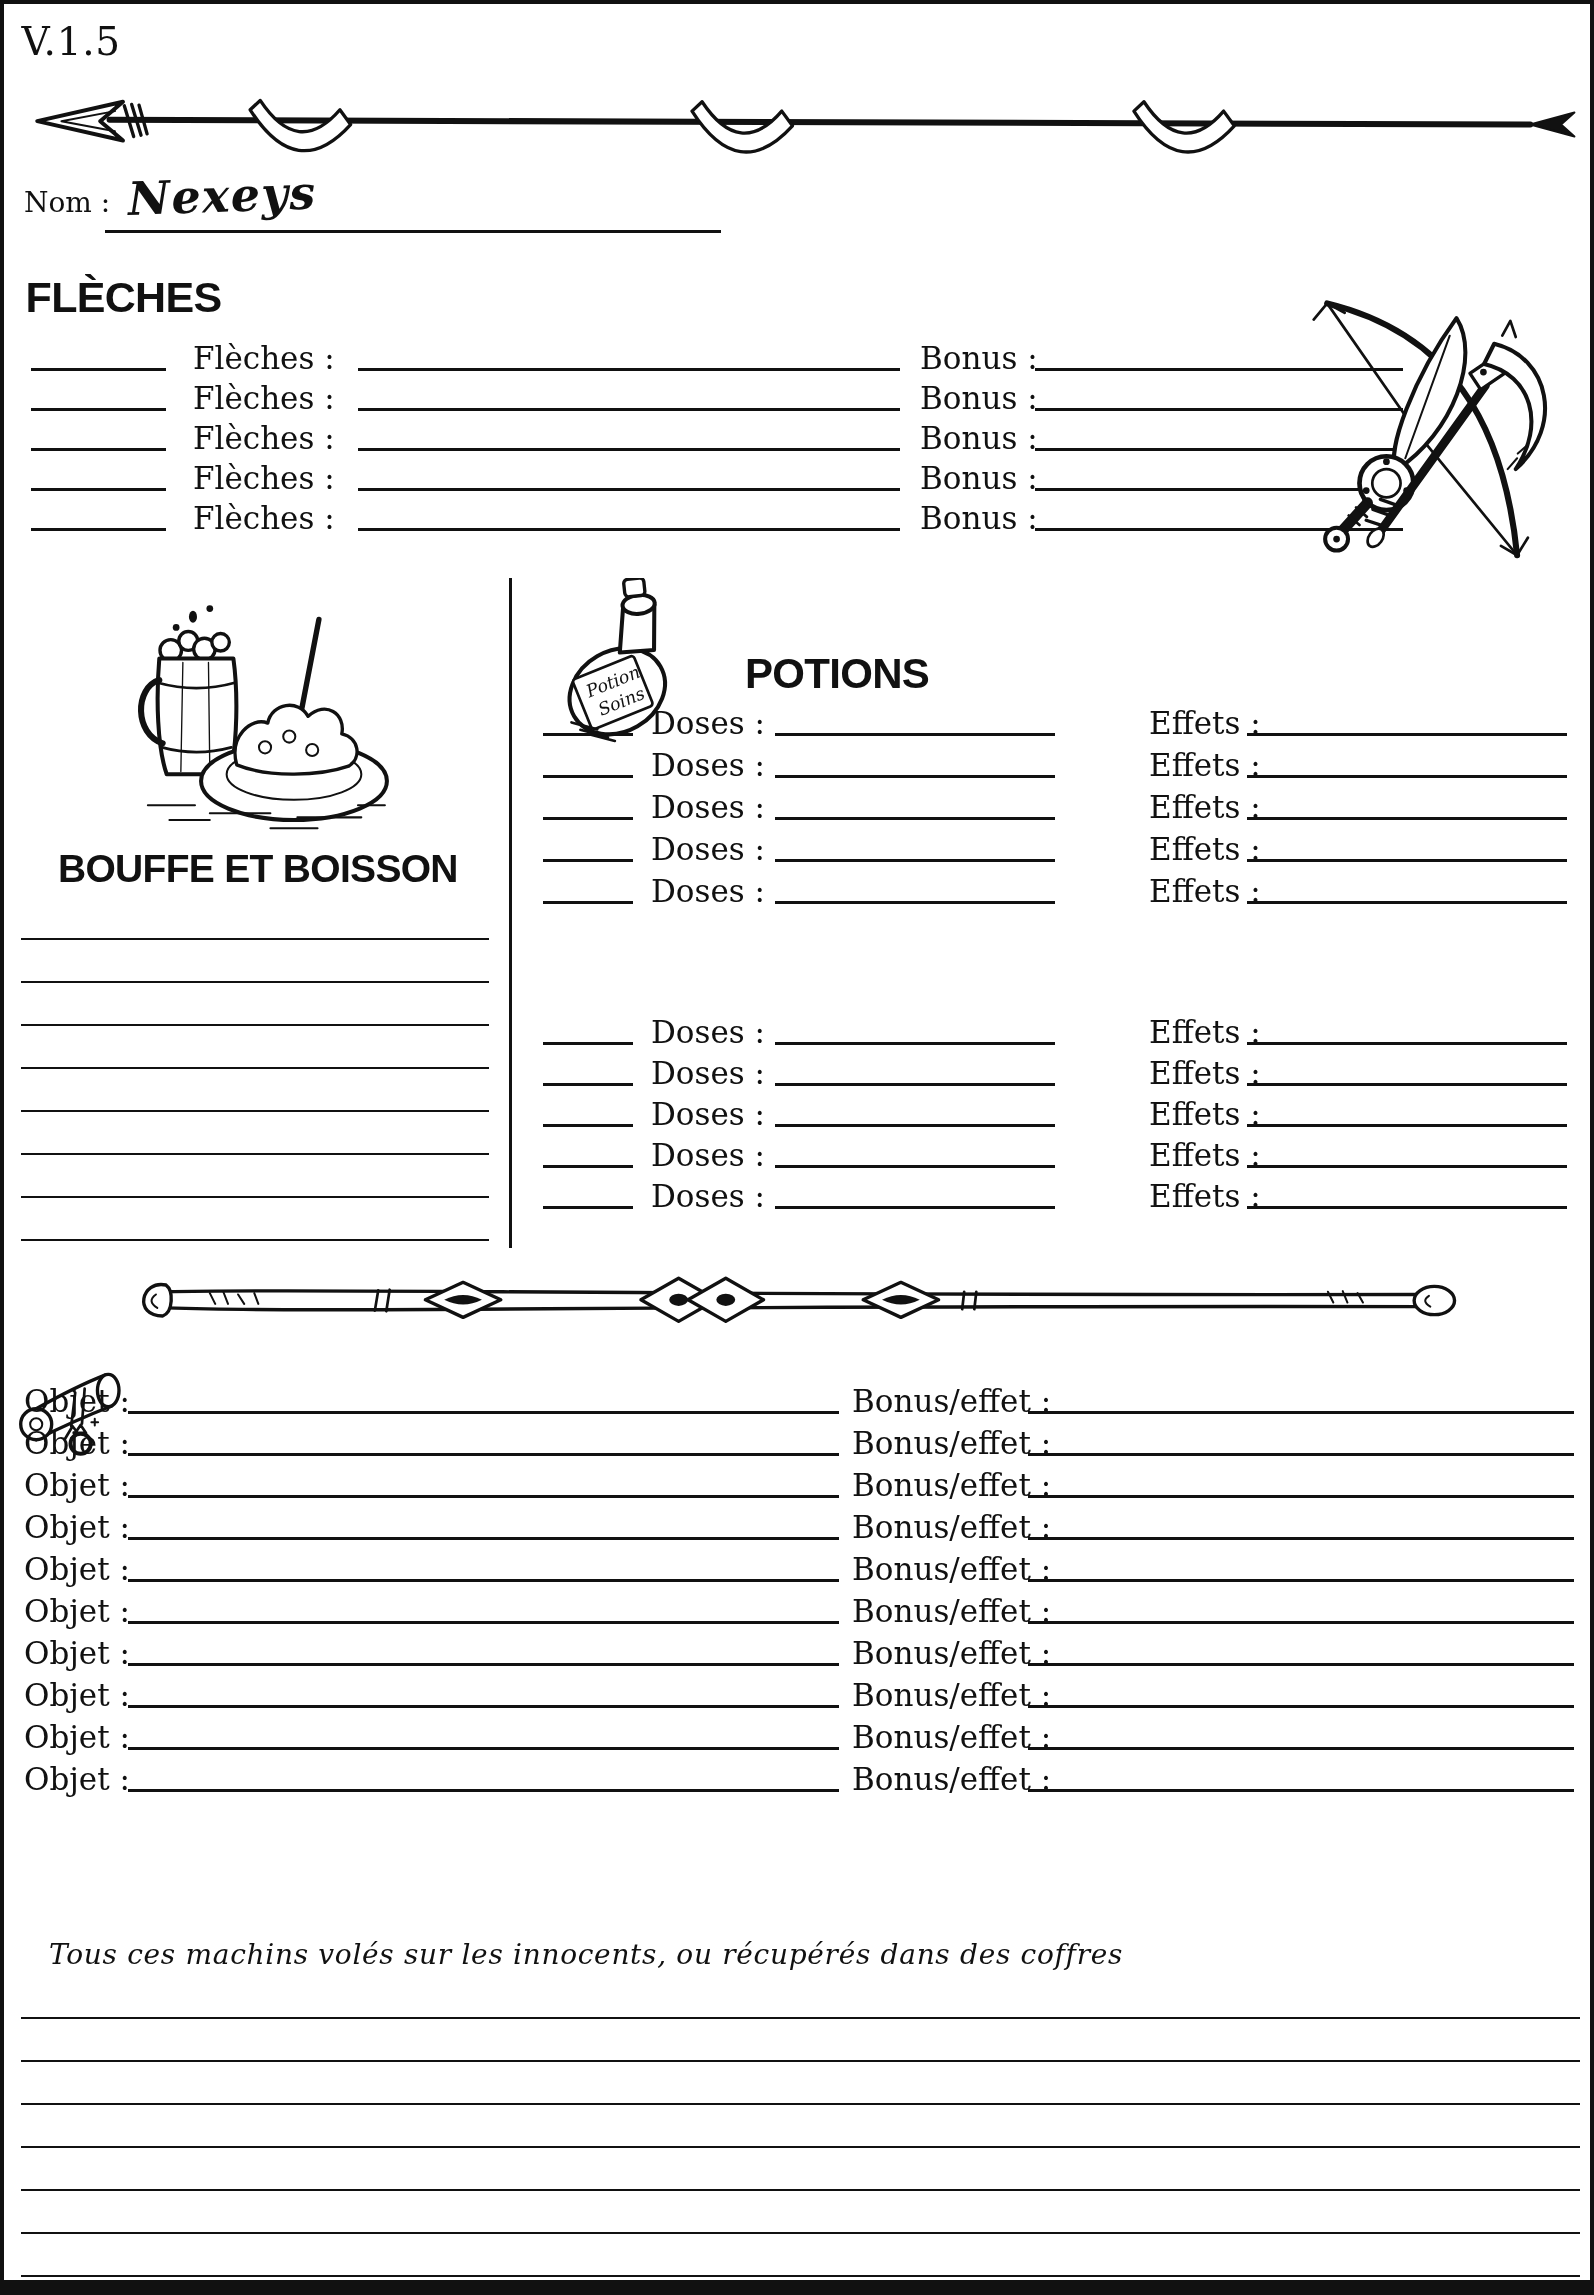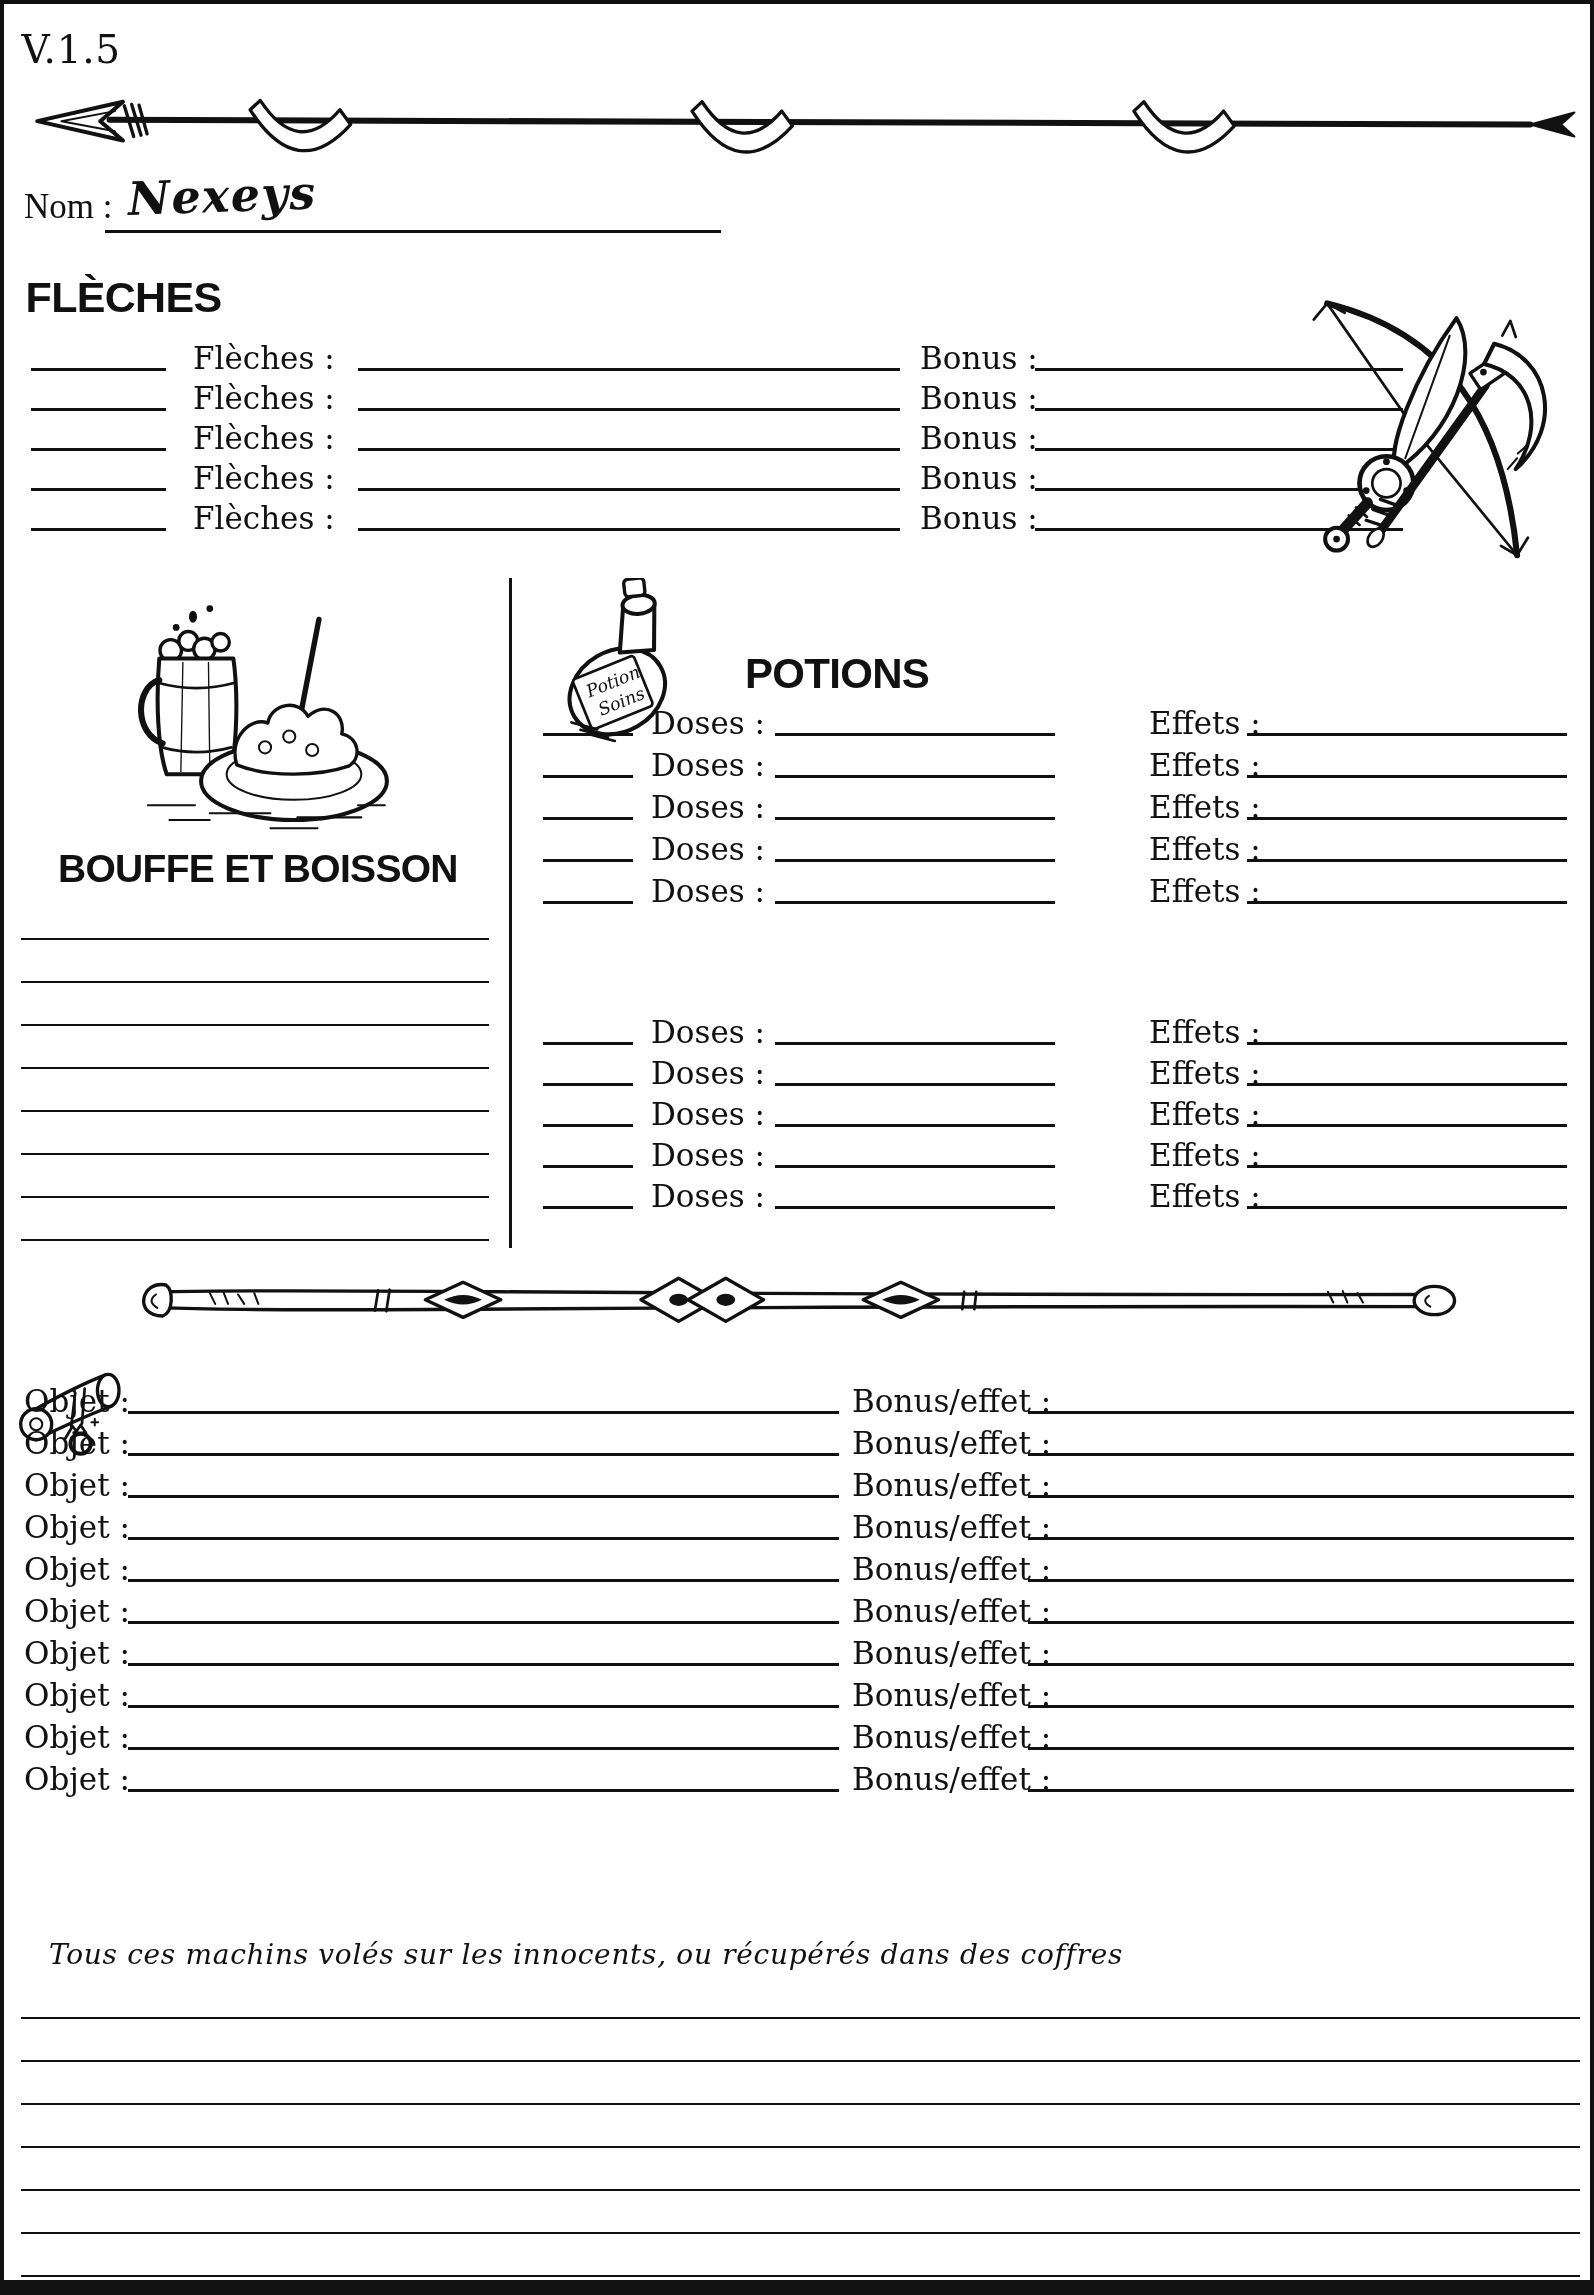--- a/index.html
+++ b/index.html
@@ -11,21 +11,21 @@
     overflow:hidden;
     font-family:"DejaVu Serif", serif;
   }
   .abs{position:absolute;}
   .version{font:400 39px "DejaVu Serif",serif; letter-spacing:0.7px;}
   .title{
     left:101px; right:81px; top:1.3px; text-align:center;
     font:700 62px "DejaVu Serif",serif; letter-spacing:3.4px; white-space:nowrap;
   }
   .lbl{ font-family:"DejaVu Serif",serif; font-size:31px; line-height:1; white-space:nowrap;}
-  .nomlbl{font-size:35px;font-family:Liberation Serif, serif;}
+  .nomlbl{font-size:28px;}
   .name-script{
     font:700 italic 46px "DejaVu Serif",serif;
     transform:rotate(-2deg); transform-origin:left bottom; letter-spacing:1.3px;
   }
   .hd{ font-family:"Liberation Sans",sans-serif; font-weight:900; letter-spacing:-0.7px; line-height:1; white-space:nowrap;}
   .hgroup{ display:flex; align-items:baseline; white-space:nowrap;}
   .sub{ font:italic 28px "DejaVu Serif",serif; margin-left:24px; letter-spacing:0.7px;}
   .rule{ background:var(--ink); }
   .rows{ position:absolute; }
   .row{ position:relative; }
@@ -43,21 +43,21 @@
   .botbar{ left:0; right:0; bottom:0; height:10.8px; background:var(--ink); }
   svg{ display:block; }
   svg *{ stroke-linecap:round; stroke-linejoin:round; }
   .potion-label-text{ font:italic 26px "DejaVu Serif",serif; fill:var(--ink); }
 </style>
 </head>
 <body>
 
 <div class="page">
 
-  <div class="abs version" style="left:17.5px;top:23px">V.1.5</div>
+  <div class="abs version" style="left:17.5px;top:15px">V.1.5</div>
 
   <svg class="abs" style="left:13.5px;top:79px" width="1567" height="79" viewBox="0 0 2327 118">
     <line x1="130" y1="55" x2="2252" y2="62" stroke="#111" stroke-width="9"></line>
     <path d="M150,28 L22,57 L150,86 L116,57 Z" fill="#fff" stroke="#111" stroke-width="6"></path>
     <path d="M138,42 L58,57 L138,72" fill="none" stroke="#111" stroke-width="3"></path>
     <path d="M152,34 L166,80 M163,32 L177,78 M174,33 L186,76" stroke="#111" stroke-width="5"></path>
     <path d="M340,40 Q410,150 490,62 L474,40 Q412,112 355,26 Z" fill="#fff" stroke="#111" stroke-width="5"></path>
     <path d="M1000,42 Q1070,152 1150,64 L1134,42 Q1072,114 1015,28 Z" fill="#fff" stroke="#111" stroke-width="5"></path>
     <path d="M1660,42 Q1730,152 1810,64 L1794,42 Q1732,114 1675,28 Z" fill="#fff" stroke="#111" stroke-width="5"></path>
     <path d="M2252,62 L2318,44 L2298,62 L2318,80 Z" fill="#111" stroke="#111" stroke-width="3"></path>

